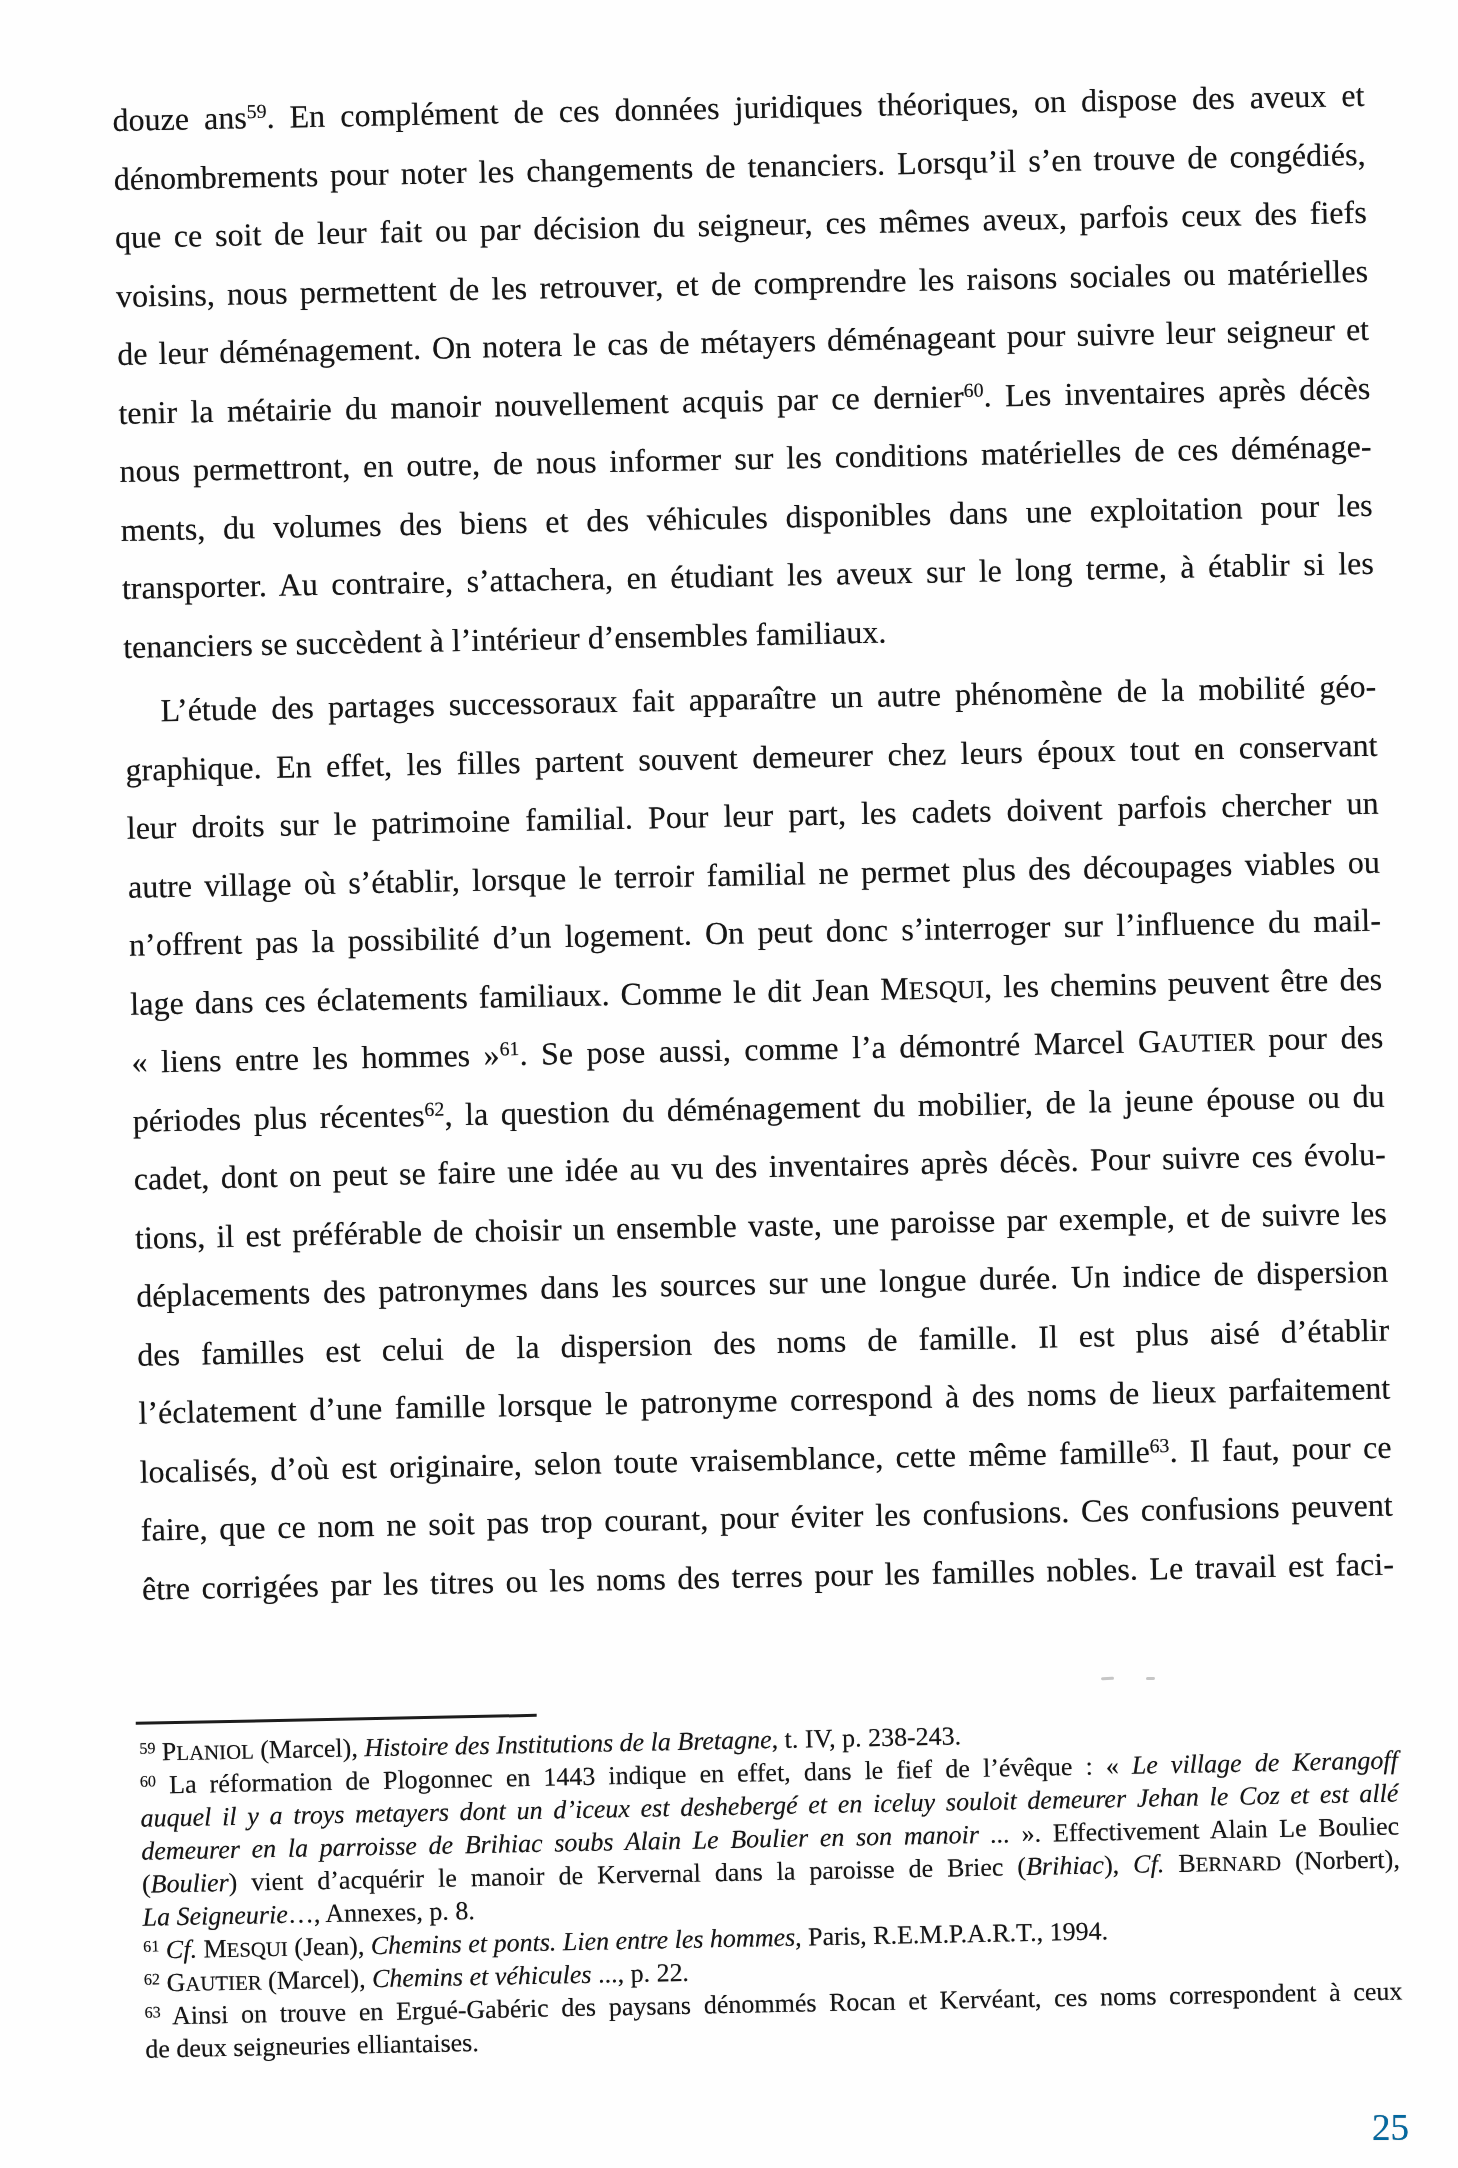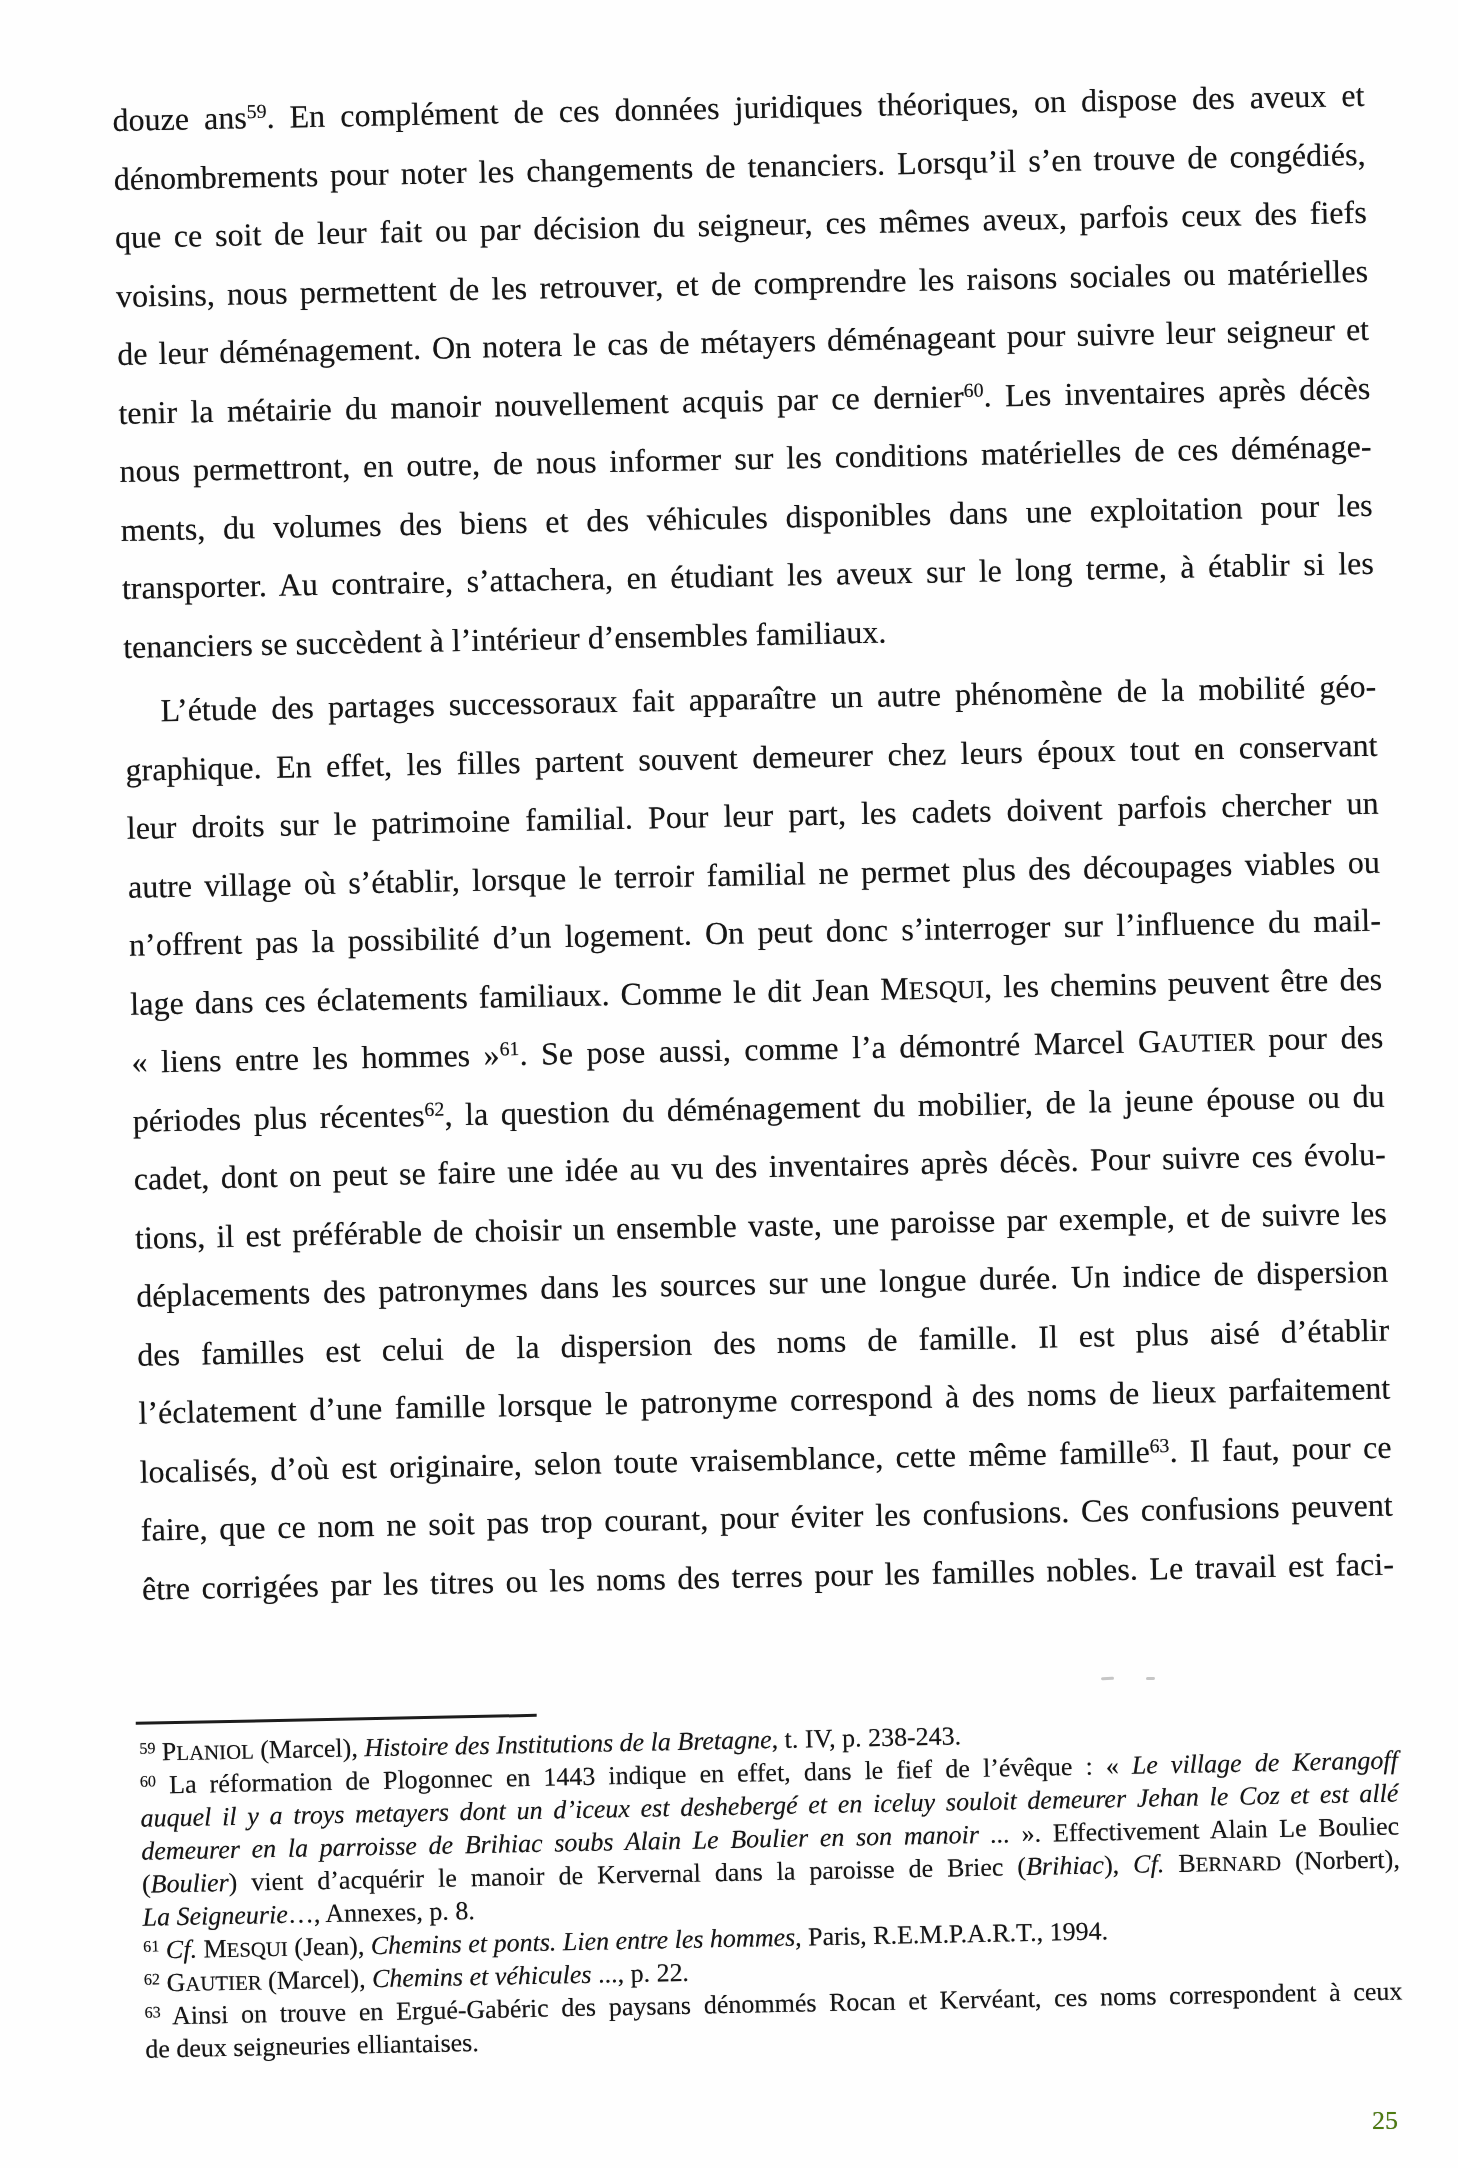--- a/index.html
+++ b/index.html
@@ -51,21 +51,21 @@
   .fn-line {
     height: 33px; line-height: 33px;
     font-size: 26px;
     text-align: justify;
     text-align-last: justify;
   }
   .fn-line.last { text-align-last: left; }
   .fn-line .sup { top: -0.42em; }
   .page-number {
     position: absolute; left: 1372px; top: 2106px;
-    font-size: 26px; color: #4d7c0f;
+    font-size: 37px; color: #0369a1;
     text-shadow: 0 0 0.7px rgba(25,25,25,0.5);
   }
   .artifact {
     position: absolute; background: #a8a8a8;
     border-radius: 2px; opacity: 0.65;
   }
   .artifact.a1 { left: 1101px; top: 1677px; width: 13px; height: 3px; transform: rotate(-3deg); }
   .artifact.a2 { left: 1146px; top: 1677px; width: 9px; height: 3px; transform: rotate(-2deg); }
 </style>
 </head>

